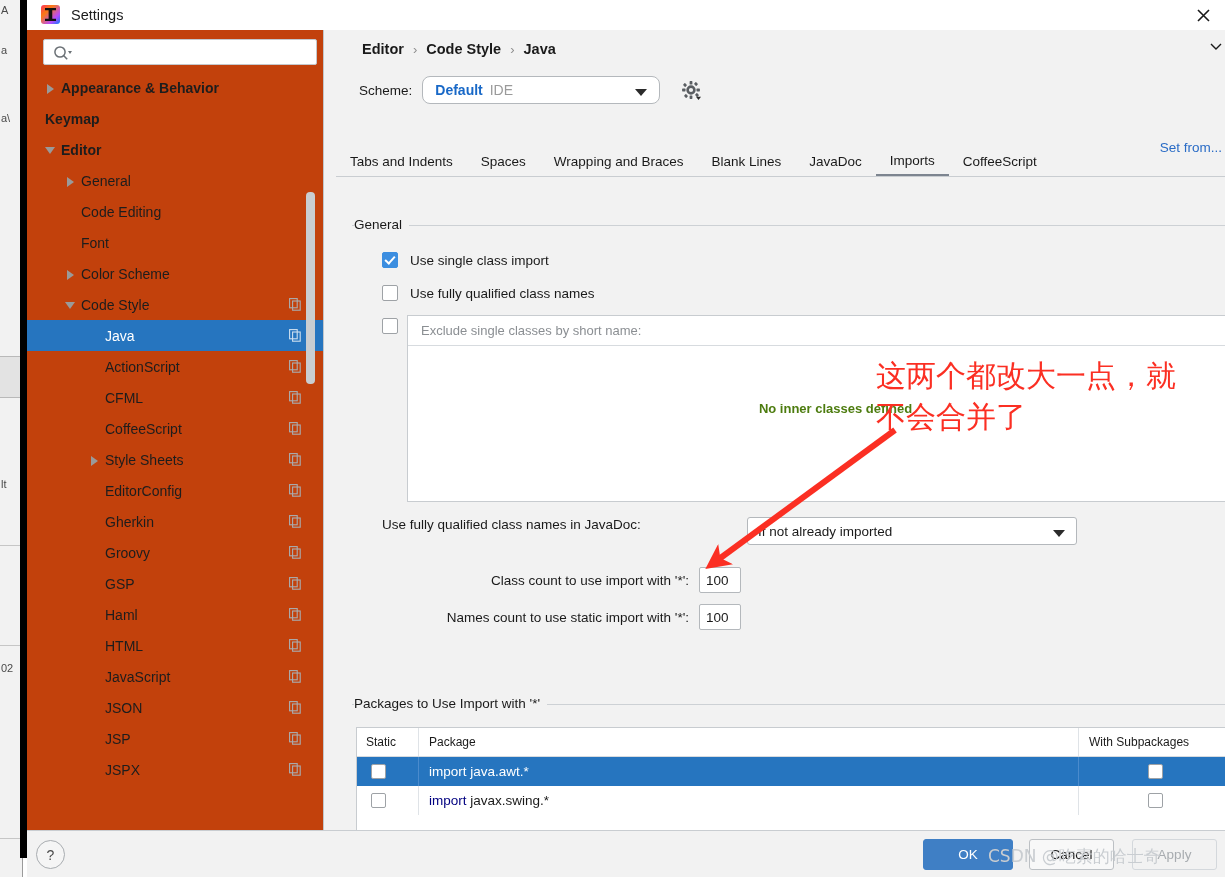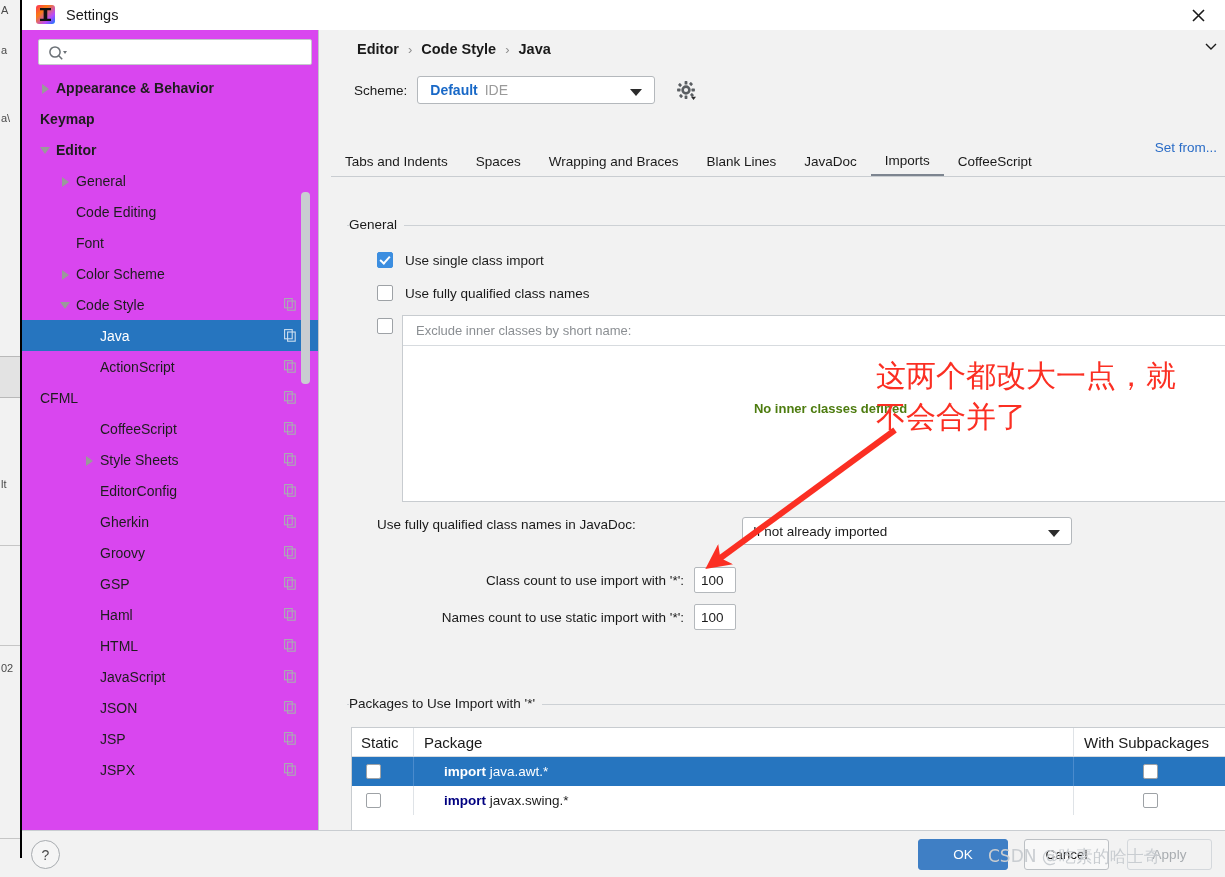--- a/index.html
+++ b/index.html
@@ -47,21 +47,21 @@
     border-bottom: 1px solid #b9b9b9;
   }
 
   
   #dialog {
     position: absolute;
     left: 20px; top: 0;
     width: 1205px;
     height: 858px;
     background: #f2f2f2;
-    border-left: 2px solid #000000;
+    border-left: 7px solid #000000;
     box-sizing: border-box;
   }
 
   
   #titlebar {
     position: absolute;
     left: 0; top: 0;
     width: 1205px; height: 30px;
     background: #ffffff;
   }
@@ -96,21 +96,21 @@
     display: flex; align-items: center; justify-content: center;
     cursor: pointer;
   }
   #close-btn svg { display: block; }
 
   
   #sidebar {
     position: absolute;
     left: 0; top: 30px;
     width: 296px; height: 800px;
-    background: #d946ef;
+    background: #c2410c;
   }
   #search-wrap {
     position: absolute;
     left: 0; top: 0;
     width: 296px; height: 42px;
   }
   #search-box {
     position: absolute;
     left: 16px; top: 9px;
     width: 274px; height: 26px;
@@ -237,21 +237,21 @@
   }
   #scheme-label {
     font-size: 13.5px;
     color: #1a1a1a;
     margin-right: 10px;
   }
   #scheme-select {
     width: 238px; height: 28px;
     background: #ffffff;
     border: 1px solid #b4b8bc;
-    border-radius: 3px;
+    border-radius: 8px;
     position: relative;
     display: flex; align-items: center;
     cursor: pointer;
     box-sizing: border-box;
   }
   #scheme-value {
     margin-left: 12px;
     font-size: 14px;
     font-weight: bold;
     color: #1868c7;
@@ -476,21 +476,21 @@
   }
   .pkg-header {
     display: flex;
     height: 29px;
     border-bottom: 1px solid #d7dbdf;
     box-sizing: border-box;
     align-items: center;
     background: #ffffff;
   }
   .pkg-header .th {
-    font-size: 15px;
+    font-size: 12px;
     color: #1a1a1a;
     box-sizing: border-box;
     display: flex; align-items: center;
     height: 100%;
   }
   .col-static { width: 62px; padding-left: 9px; border-right: 1px solid #dfe3e7; }
   .col-package { flex: 1; padding-left: 10px; border-right: 1px solid #dfe3e7; }
   .col-sub { width: 152px; padding-left: 10px; }
   .pkg-row {
     display: flex;
@@ -511,21 +511,21 @@
   .pkg-row.selected .col-package { border-right: 1px solid #4a8bcd; }
   .pkg-row .col-sub { justify-content: center; padding-left: 0; }
   .tbl-cb {
     width: 15px; height: 15px;
     border: 1px solid #9ea2a6;
     background: #ffffff;
     border-radius: 2px;
     box-sizing: border-box;
   }
   .pkg-text { font-size: 13.5px; color: #1a1a1a; white-space: nowrap; }
-  .pkg-kw { font-weight: bold; color: #000080; margin-left: 20px; }
+  .pkg-kw { font-weight: normal; color: #000080; }
   .pkg-row.selected .pkg-text { color: #ffffff; }
 
   
   #bottombar {
     position: absolute;
     left: 0; top: 830px;
     width: 1205px; height: 47px;
     background: #f2f2f2;
     border-top: 1px solid #c9cdd1;
     box-sizing: border-box;
@@ -689,21 +689,21 @@
             </svg></span>
         </div>
         <div class="tree-item" style="padding-left: 60px; text-align: center;">
           <span class="tw"></span>
           <span class="tree-label">ActionScript</span>
           <span class="copy-icon"><svg width="12" height="13" viewBox="0 0 12 13" aria-hidden="true">
               <rect x="0.6" y="0.6" width="7.6" height="9.2" fill="none" stroke="#a9adb1" stroke-width="1.1"></rect>
               <rect x="3.6" y="3" width="7.6" height="9.2" fill="none" stroke="#a9adb1" stroke-width="1.1"></rect>
             </svg></span>
         </div>
-        <div class="tree-item" style="">
+        <div class="tree-item" style="padding-left: 60px;">
           <span class="tw"></span>
           <span class="tree-label">CFML</span>
           <span class="copy-icon"><svg width="12" height="13" viewBox="0 0 12 13" aria-hidden="true">
               <rect x="0.6" y="0.6" width="7.6" height="9.2" fill="none" stroke="#a9adb1" stroke-width="1.1"></rect>
               <rect x="3.6" y="3" width="7.6" height="9.2" fill="none" stroke="#a9adb1" stroke-width="1.1"></rect>
             </svg></span>
         </div>
         <div class="tree-item" style="padding-left: 60px;">
           <span class="tw"></span>
           <span class="tree-label">CoffeeScript</span>
@@ -872,21 +872,21 @@
       <span class="cb-label">Use fully qualified class names</span>
     </div>
     <div class="cb-row" style="left:58px; top:288px;">
       <span class="cb"></span>
       <span class="cb-label">Insert imports for inner classes</span>
     </div>
 
     <div id="exclude-panel">
       <div id="exclude-empty">No inner classes defined</div>
       <div id="exclude-header">
-        <span id="exclude-header-text">Exclude inner classes by short name:</span>
+        <span id="exclude-header-text">Exclude single classes by short name:</span>
       </div>
     </div>
 
     <div class="form-row" style="left:58px; top:487px;">
       <span class="form-label">Use fully qualified class names in JavaDoc:</span>
       <div id="javadoc-select">
         <span id="javadoc-value">If not already imported</span>
         <span id="javadoc-arrow"></span>
       </div>
     </div>

